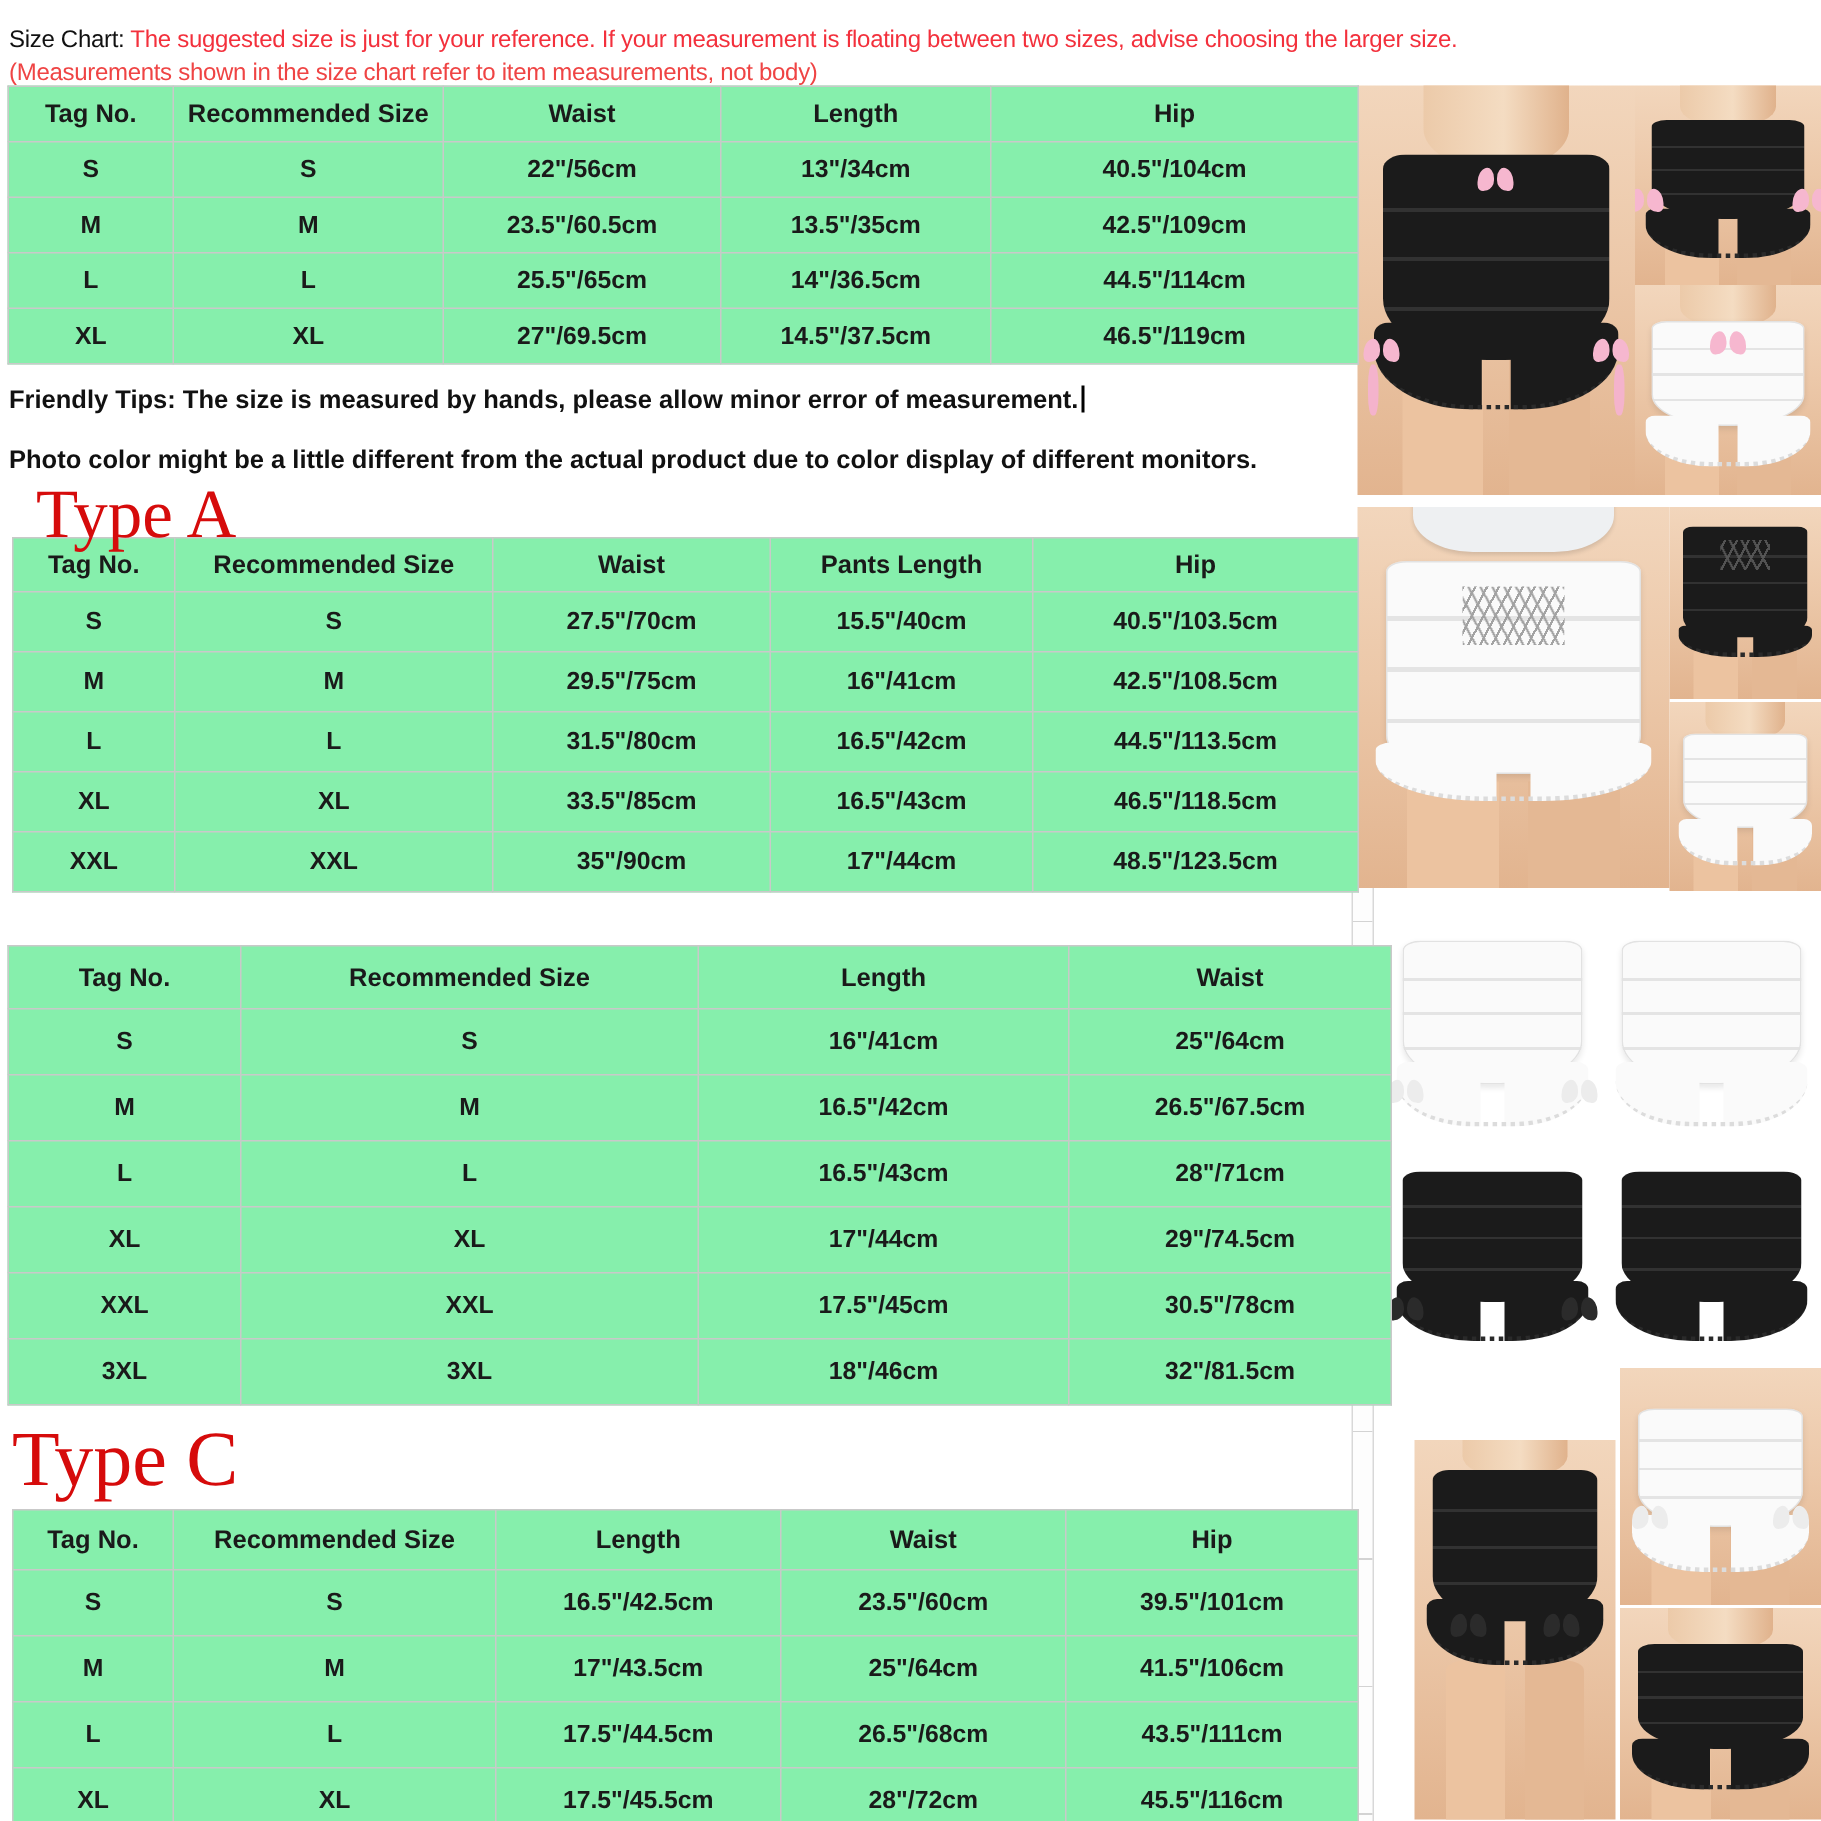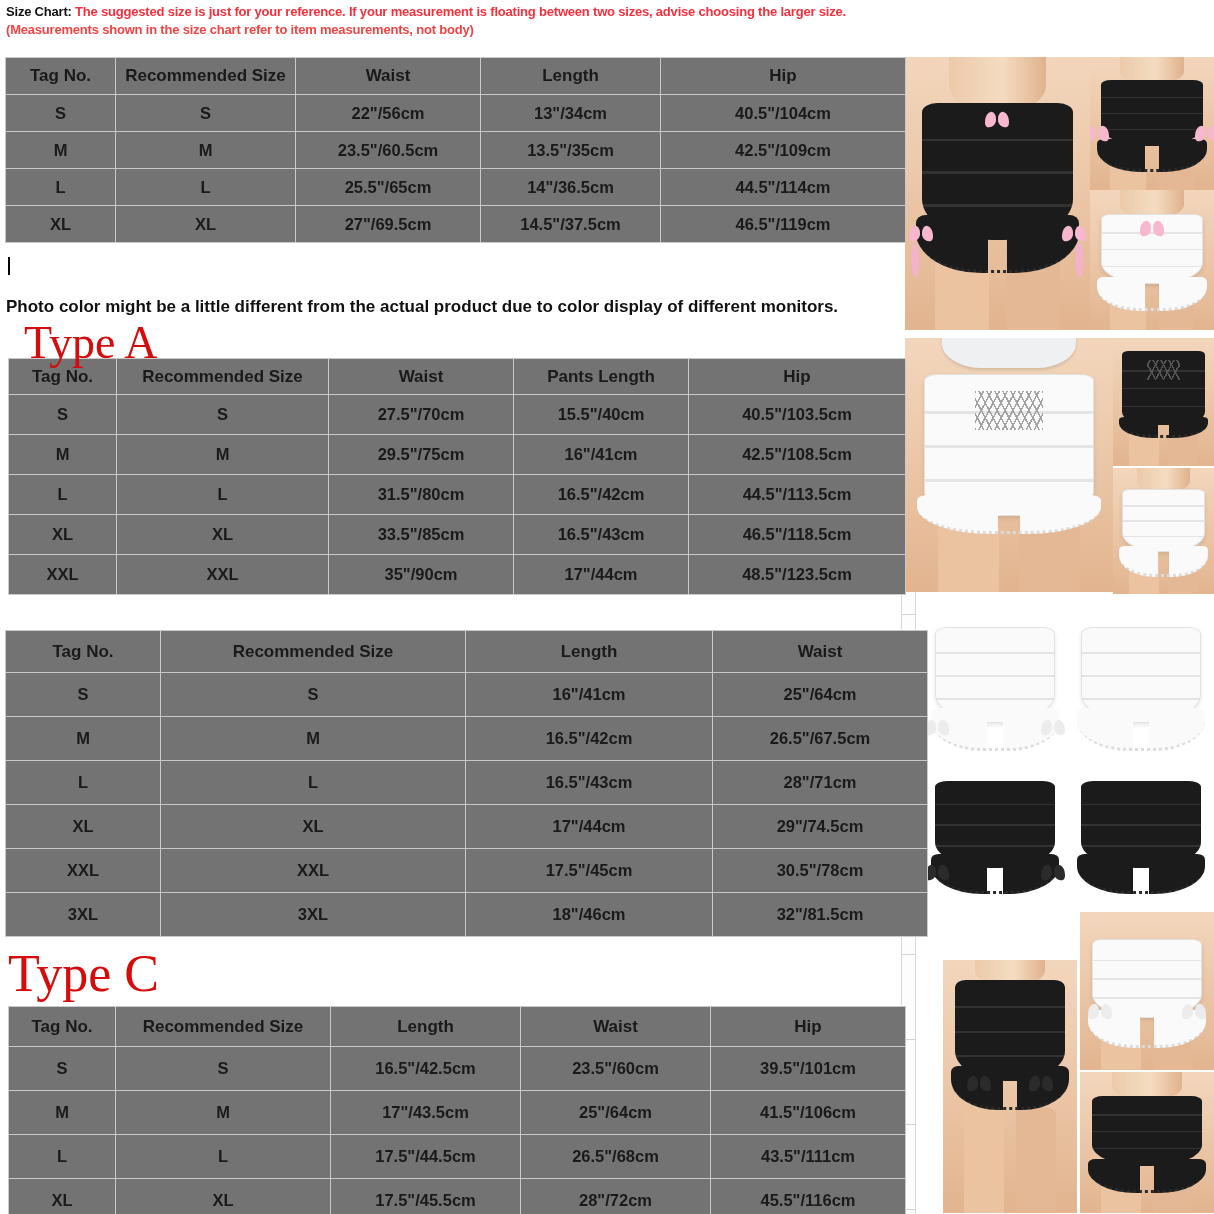--- a/index.html
+++ b/index.html
@@ -1,30 +1,30 @@
 <!DOCTYPE html>
 <html><head>
 <meta charset="utf-8">
 <style>
   html,body{margin:0;padding:0;background:#fff;}
   #canvas{position:relative;width:1214px;height:1214px;background:#fff;overflow:hidden;
           font-family:"Liberation Sans",sans-serif;}
 
   
-  .headline{position:absolute;left:6px;top:3px;width:1206px;font-size:13px;font-weight:bold;
+  .headline{position:absolute;left:6px;top:16px;width:1206px;font-size:16px;font-weight:normal;
             line-height:1.38;letter-spacing:-0.2px;color:#111;}
   .red{color:#f3303c;}
   .subhead{display:block;color:#ef4444;}
   .tipline{position:absolute;left:6px;width:1000px;font-size:17px;font-weight:bold;color:#111;}
   .caret{display:inline-block;width:2px;height:18px;background:#000;vertical-align:-3px;margin-left:2px;}
   .type-label{position:absolute;font-family:"Liberation Serif",serif;color:#d60b0b;line-height:1;
               font-weight:400;z-index:3;}
 
   
-  table{border-collapse:collapse;table-layout:fixed;background:#737373;position:absolute;z-index:2;}
+  table{border-collapse:collapse;table-layout:fixed;background:#86efac;position:absolute;z-index:2;}
   th,td{border:1px solid #c9c9c9;text-align:center;vertical-align:middle;color:#1a1a1a;
         font-family:"Liberation Sans",sans-serif;overflow:hidden;white-space:nowrap;}
   th{font-size:17px;font-weight:bold;}
   td{font-size:16.5px;font-weight:600;}
   #table1{left:5px;top:57px;width:900px;}   #table1 th{height:34px;} #table1 td{height:34px;}
   #table2{left:8px;top:358px;width:897px;}  #table2 th{height:33px;} #table2 td{height:37px;}
   #table3{left:5px;top:630px;width:922px;}  #table3 th{height:39px;} #table3 td{height:41px;}
   #table4{left:8px;top:1006px;width:897px;} #table4 th{height:37px;} #table4 td{height:41px;}
 
   
@@ -119,21 +119,21 @@
         <tr>
           <td>XL</td>
           <td>XL</td>
           <td>27"/69.5cm</td>
           <td>14.5"/37.5cm</td>
           <td>46.5"/119cm</td>
         </tr>
       </tbody>
     </table>
 
-  <div class="tipline" style="top:257px"><span class="caret"></span></div>
+  <div class="tipline" style="top:257px"><span>Friendly Tips: The size is measured by hands, please allow minor error of measurement.</span><span class="caret"></span></div>
   <div class="tipline" style="top:297px">Photo color might be a little different from the actual product due to color display of different monitors.</div>
 
   <div class="type-label" style="left:24px;top:320px;font-size:46px">Type A</div>
   <table id="table2">
     <colgroup>
         <col style="width:108px">
         <col style="width:212px">
         <col style="width:185px">
         <col style="width:175px">
         <col style="width:217px">

